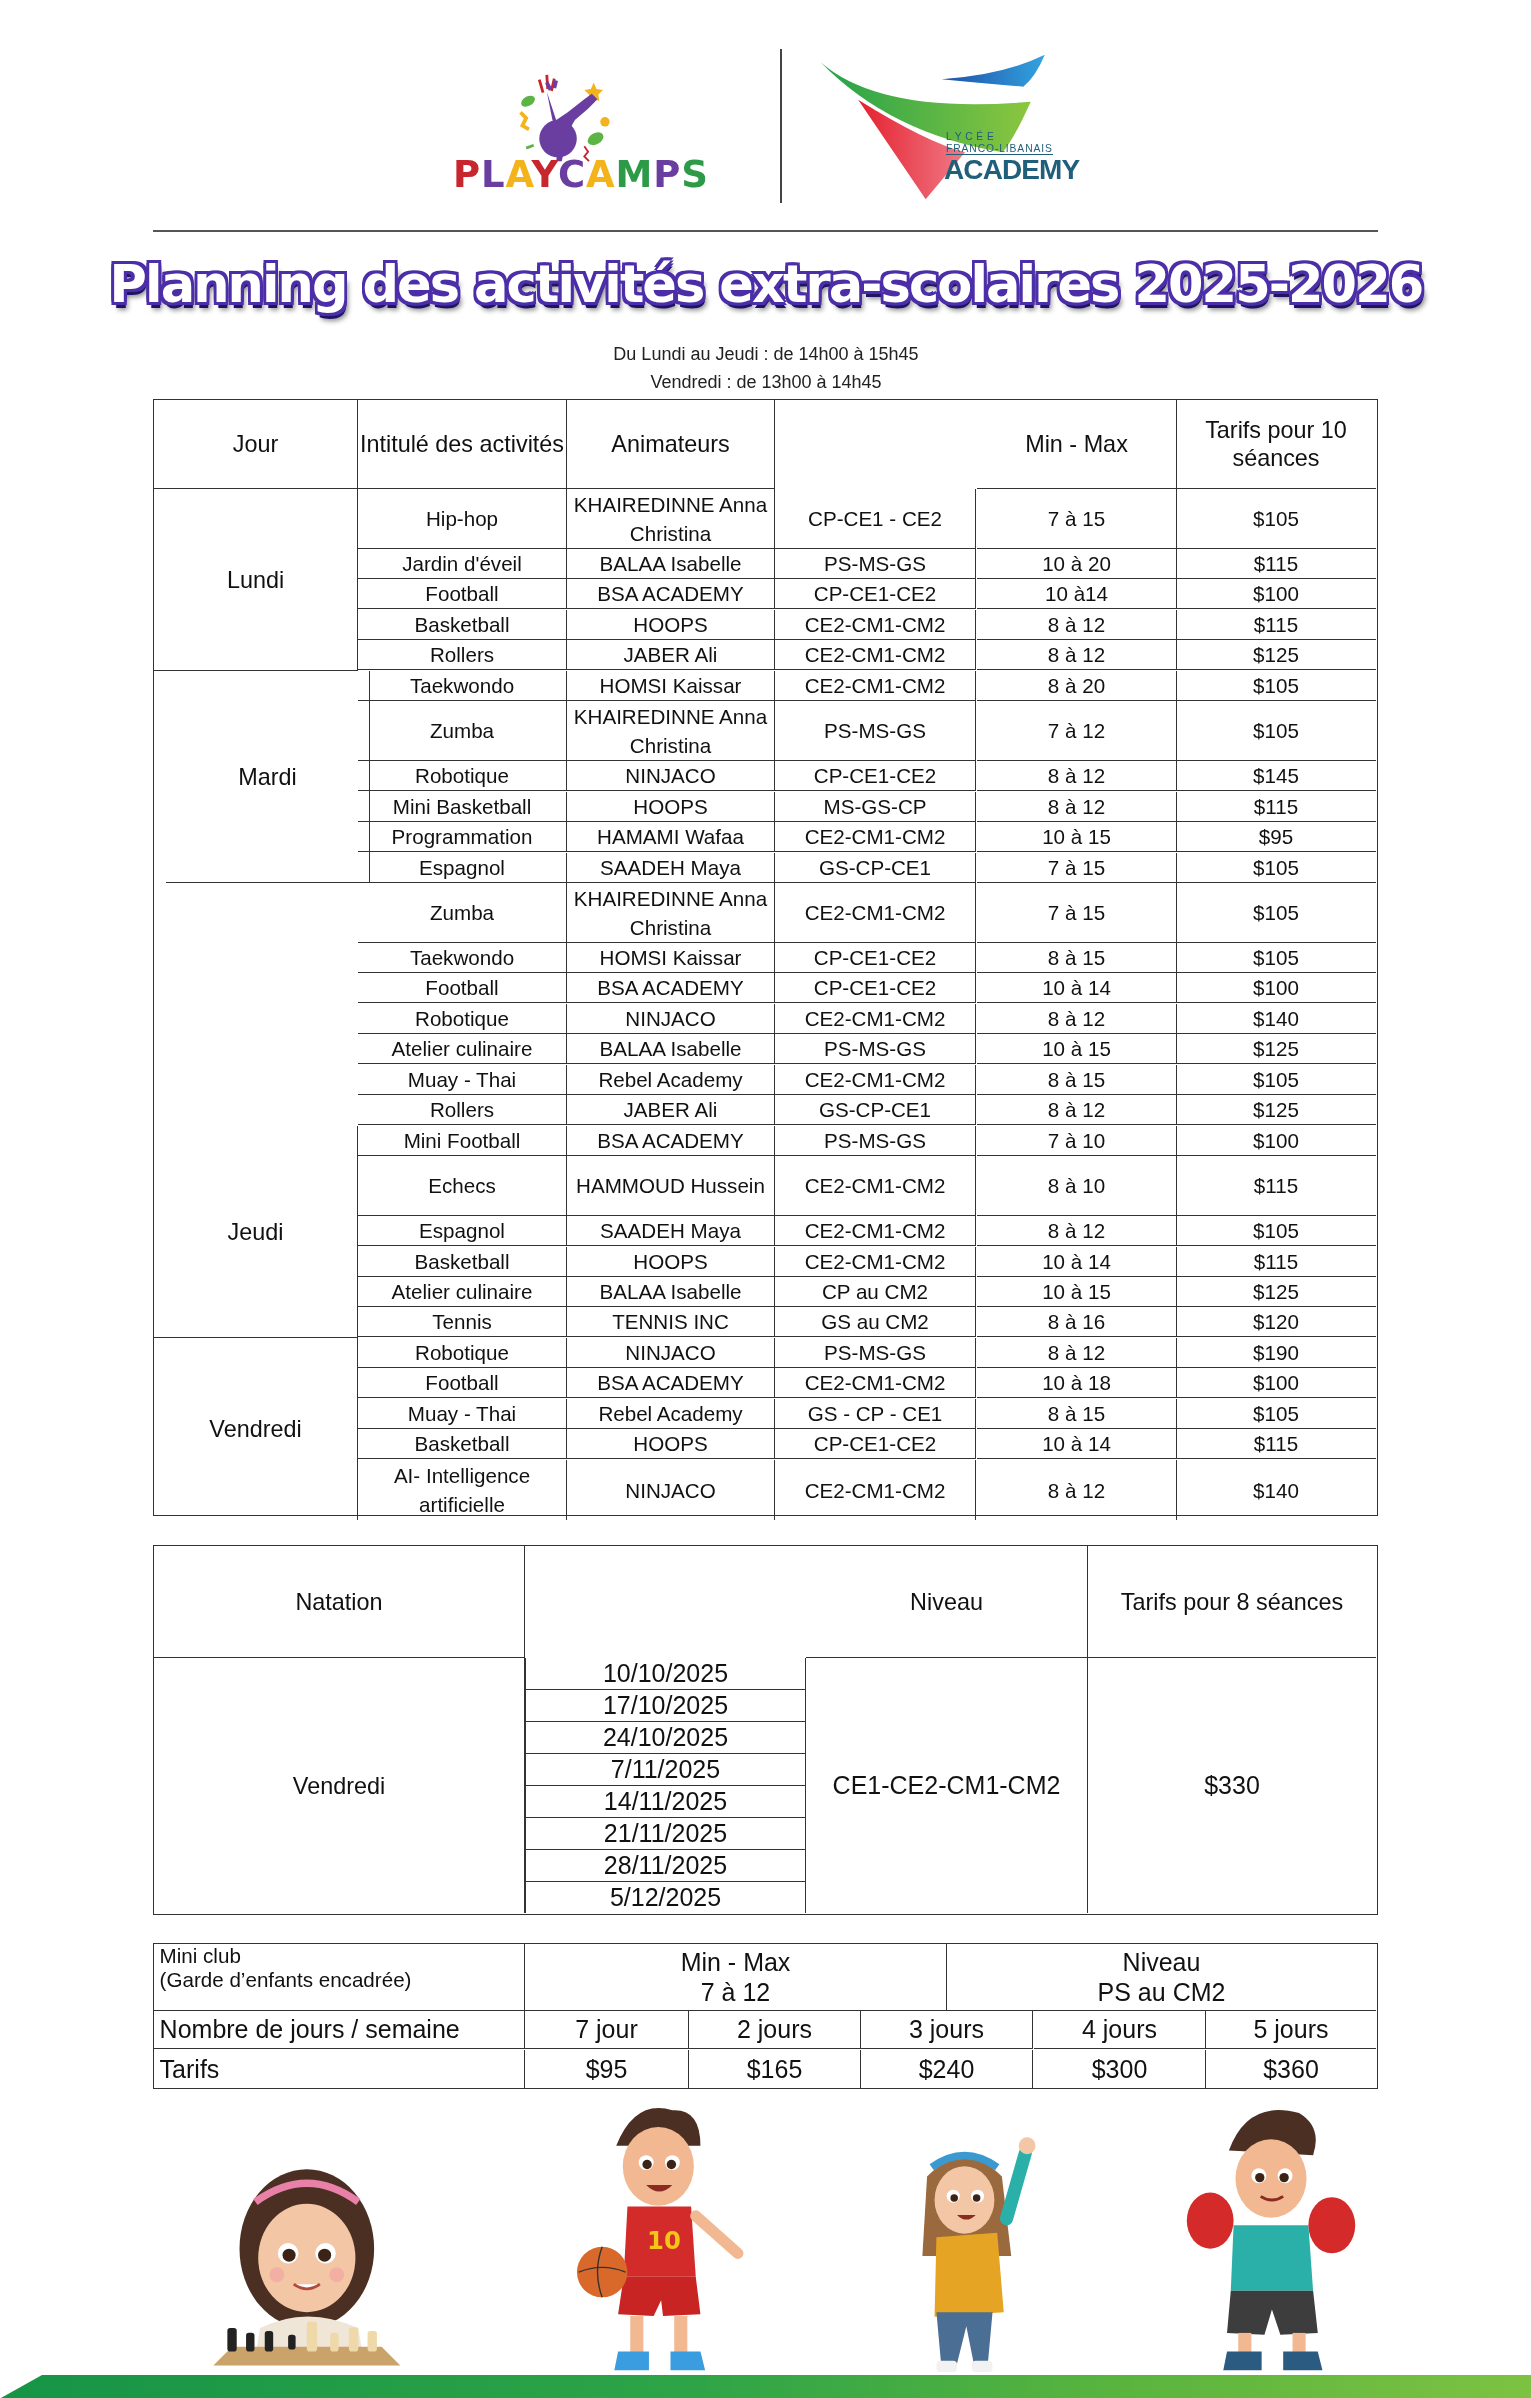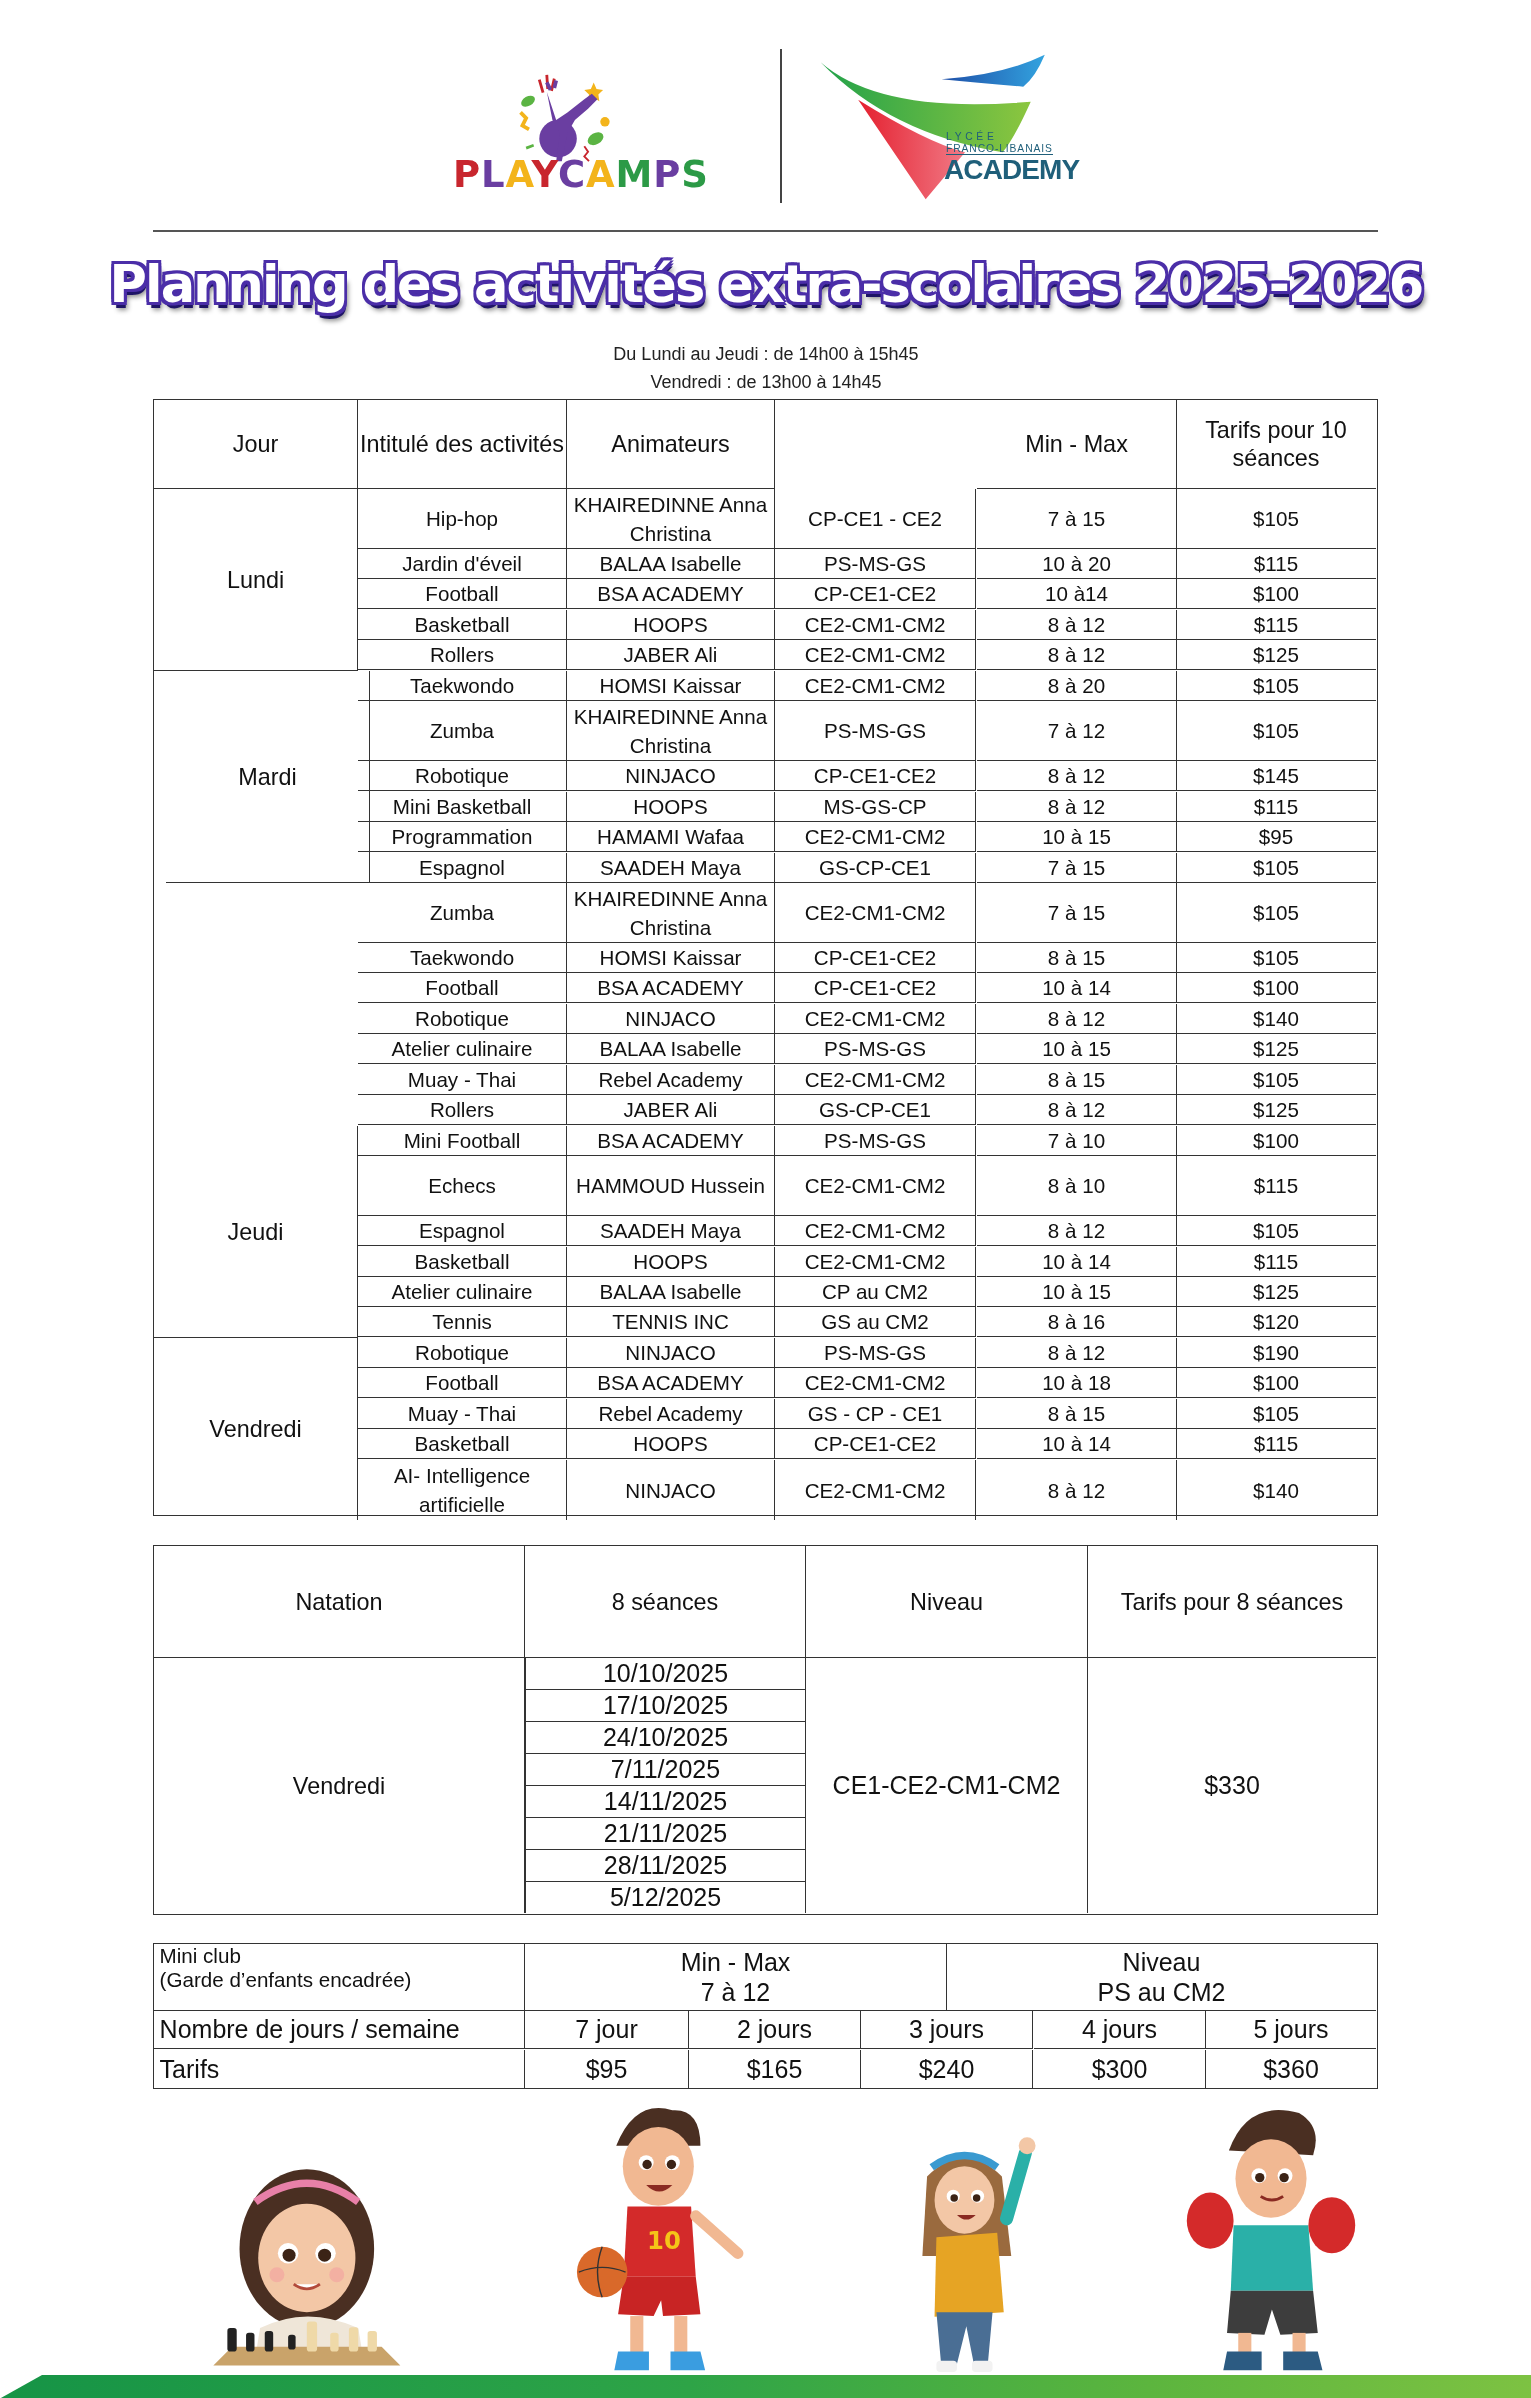--- a/index.html
+++ b/index.html
@@ -251,21 +251,20 @@
     <div class="cell  noB" style="left: 204px; top: 1060px; width: 209px; height: 60px;">AI- Intelligence artificielle</div>
     <div class="cell  noB" style="left: 413px; top: 1060px; width: 208px; height: 60px;">NINJACO</div>
     <div class="cell  noB" style="left: 621px; top: 1060px; width: 201px; height: 60px;">CE2-CM1-CM2</div>
     <div class="cell  noB" style="left: 823px; top: 1060px; width: 200px; height: 60px;">8 à 12</div>
     <div class="cell noR noB" style="left: 1022px; top: 1060px; width: 200px; height: 60px;">$140</div>
     <div class="cell hdr noB" style="left: 0px; top: 938px; width: 204px; height: 182px;">Vendredi</div>
   </div>
 
 <div id="natation-table" class="tbl" style="left:153px; top:1545px; width:1225px; height:370px; border-width:1.4px;">
     <div class="cell hdr" style="left: 0px; top: 0px; width: 371px; height: 112px;">Natation</div>
-    <div class="cell hdr" style="left: 371px; top: 0px; width: 281px; height: 112px;">8 séances</div>
     <div class="cell hdr" style="left: 652px; top: 0px; width: 282px; height: 112px;">Niveau</div>
     <div class="cell hdr noR" style="left: 934px; top: 0px; width: 288px; height: 112px;">Tarifs pour 8 séances</div>
     <div class="cell hdr noB" style="left: 0px; top: 112px; width: 371px; height: 255px;">Vendredi</div>
     <div class="cell big" style="left: 371px; top: 112px; width: 281px; height: 32px; border-left: 1.4px solid rgb(51, 51, 51);">10/10/2025</div>
     <div class="cell big" style="left: 371px; top: 144px; width: 281px; height: 32px; border-left: 1.4px solid rgb(51, 51, 51);">17/10/2025</div>
     <div class="cell big" style="left: 371px; top: 176px; width: 281px; height: 32px; border-left: 1.4px solid rgb(51, 51, 51);">24/10/2025</div>
     <div class="cell big" style="left: 371px; top: 208px; width: 281px; height: 32px; border-left: 1.4px solid rgb(51, 51, 51);">7/11/2025</div>
     <div class="cell big" style="left: 371px; top: 240px; width: 281px; height: 32px; border-left: 1.4px solid rgb(51, 51, 51);">14/11/2025</div>
     <div class="cell big" style="left: 371px; top: 272px; width: 281px; height: 32px; border-left: 1.4px solid rgb(51, 51, 51);">21/11/2025</div>
     <div class="cell big" style="left: 371px; top: 304px; width: 281px; height: 32px; border-left: 1.4px solid rgb(51, 51, 51);">28/11/2025</div>

